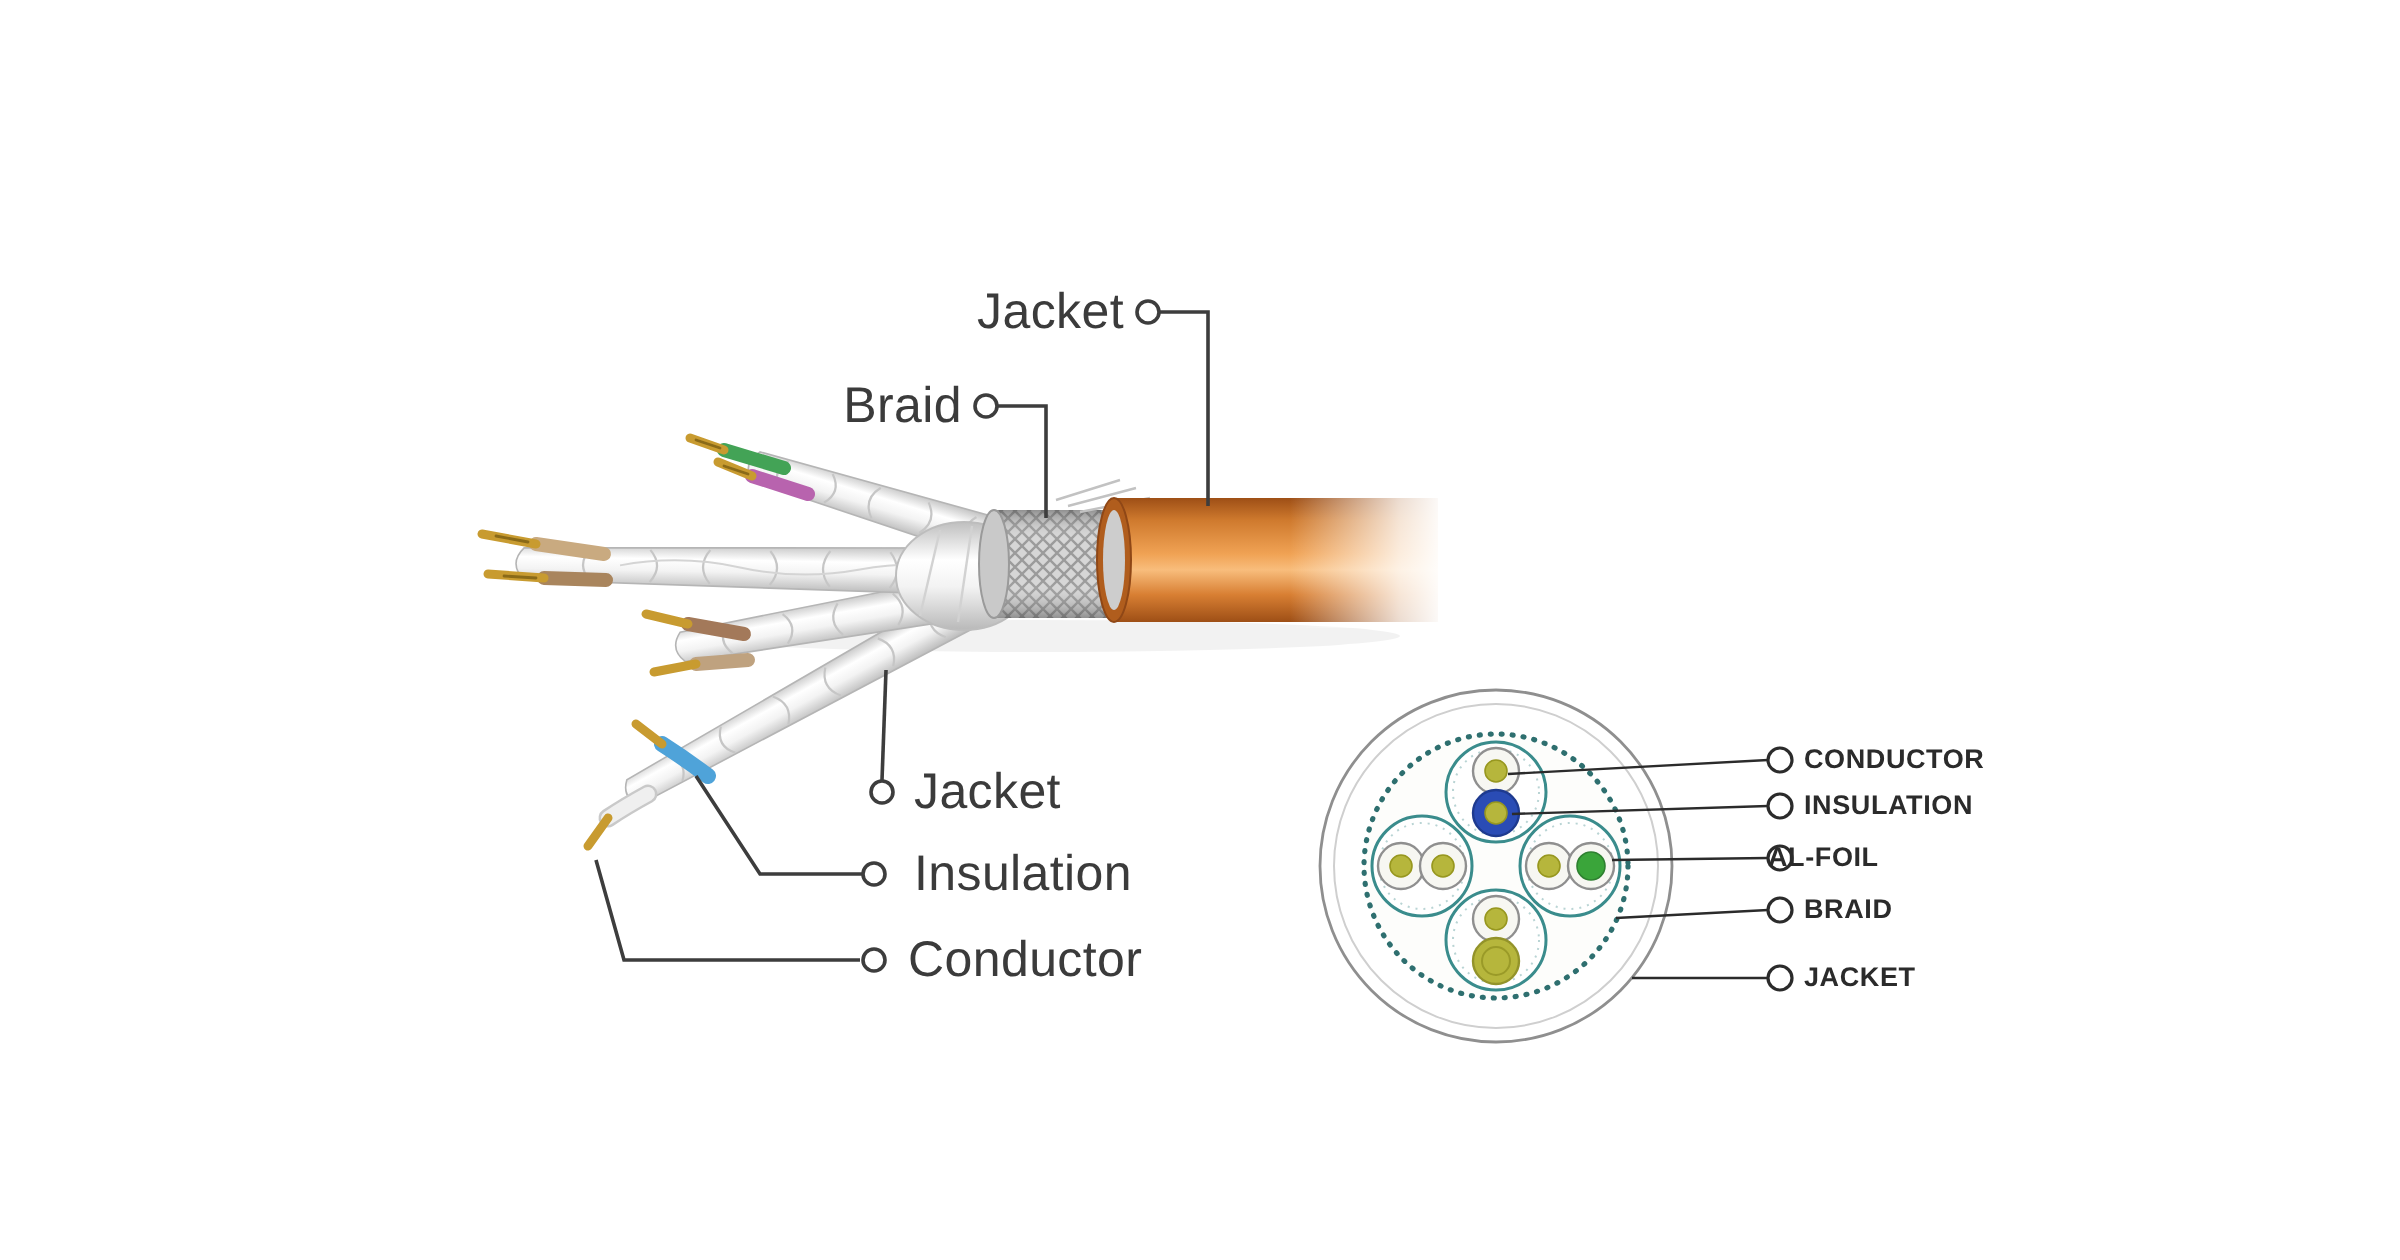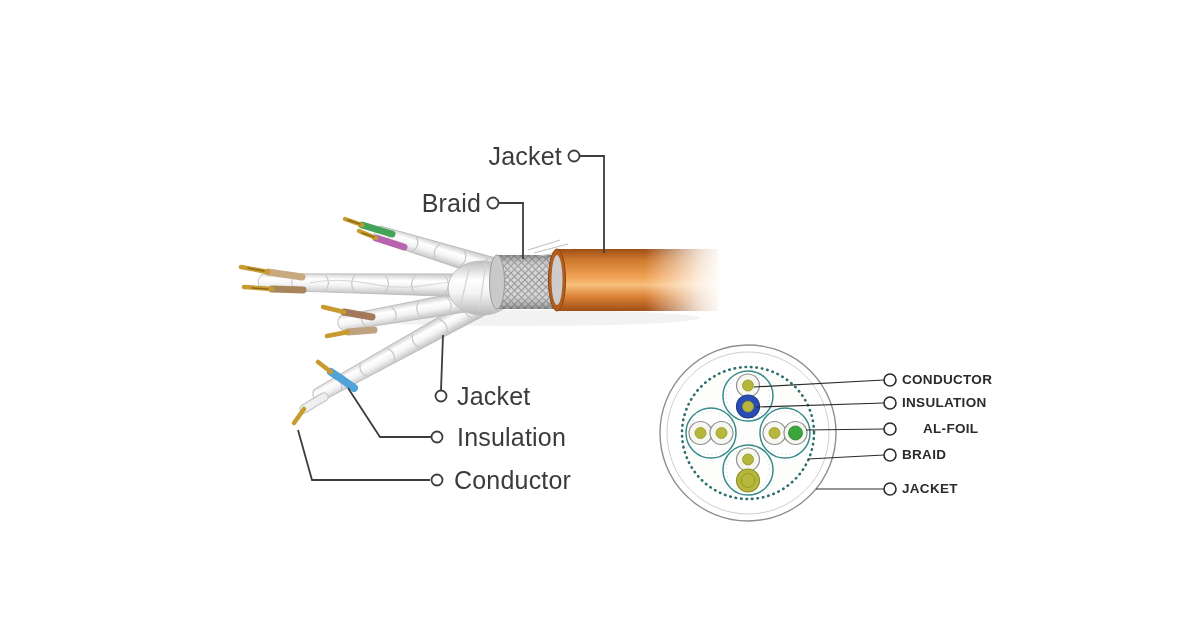--- a/index.html
+++ b/index.html
@@ -230,17 +230,17 @@
 </svg>
 
 <div class="lbl big ra" style="left:400px;top:141px;width:162px;">Jacket</div>
 <div class="lbl big ra" style="left:320px;top:188px;width:161px;">Braid</div>
 <div class="lbl big" style="left:457px;top:381px;">Jacket</div>
 <div class="lbl big" style="left:457px;top:422px;">Insulation</div>
 <div class="lbl big" style="left:454px;top:465px;">Conductor</div>
 
 <div class="lbl small" style="left:902px;top:371px;">CONDUCTOR</div>
 <div class="lbl small" style="left:902px;top:394px;">INSULATION</div>
-<div class="lbl small" style="left:923px;top:420px;">AL-FOIL</div>
+<div class="lbl small" style="left:884px;top:420px;">AL-FOIL</div>
 <div class="lbl small" style="left:902px;top:446px;">BRAID</div>
 <div class="lbl small" style="left:902px;top:480px;">JACKET</div>
 
 </div>
 
 </body></html>

